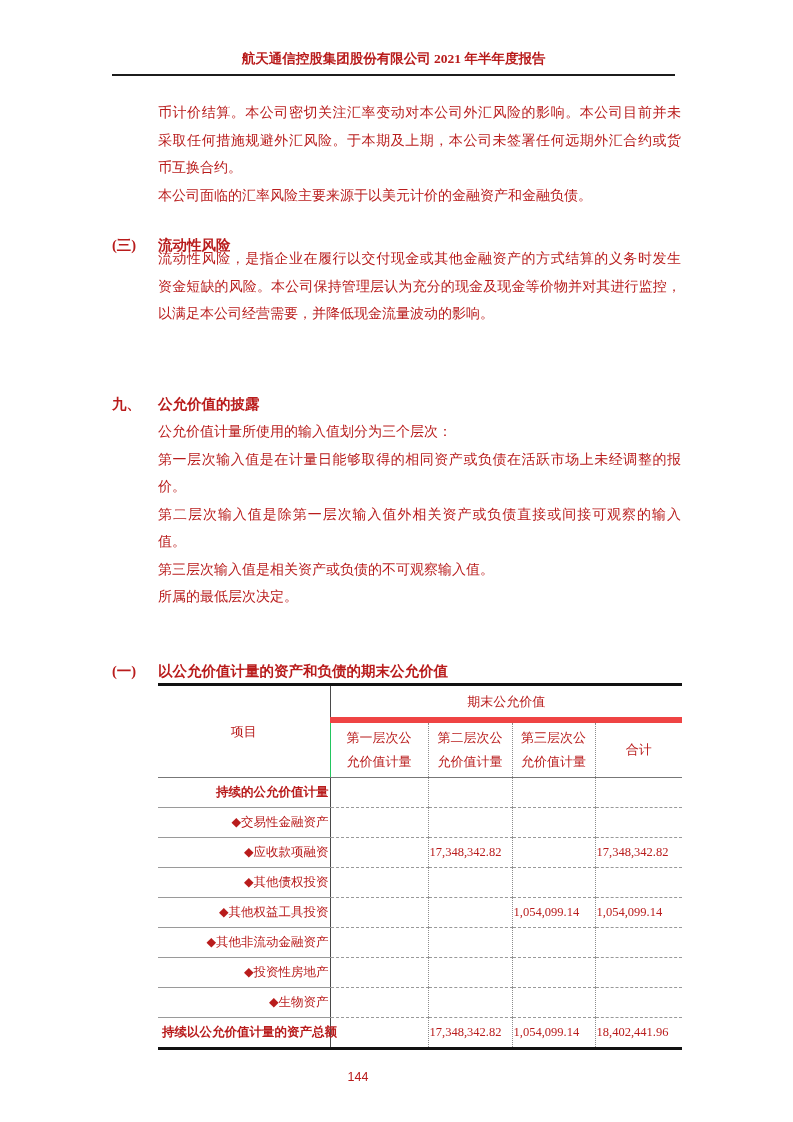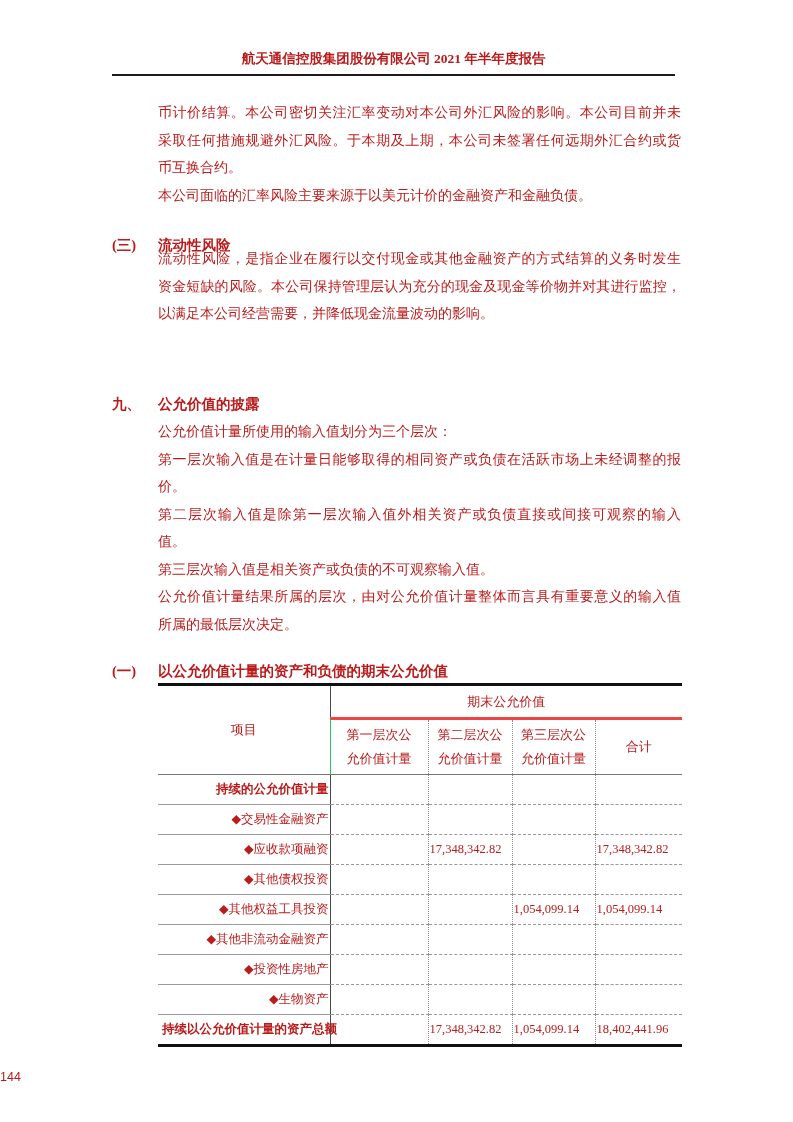--- a/index.html
+++ b/index.html
@@ -26,34 +26,34 @@
 
   
   table.fv {
     position:absolute; left:158px; top:683px; width:524px;
     border-collapse:collapse; table-layout:fixed;
     border-top:3px solid #111; border-bottom:3px solid #111;
   }
   table.fv th { font-weight:normal; }
   .h-item  { text-align:center; font-size:13px; border-bottom:1px solid #777; }
   .h-group { height:29px; text-align:center; font-size:13px;
-             border-left:1px solid #4a4a4a; border-bottom:3px solid #ef4444; }
+             border-left:1px solid #4a4a4a; border-bottom:6px solid #ef4444; }
   .h-sub   { height:52px; text-align:center; vertical-align:middle; font-size:13px;
              line-height:24px; border-bottom:1px solid #777; border-left:1px dotted #8c8c8c; }
   .h-sub.first { border-left:1px solid #22c55e; }
   table.fv tbody td { height:27px; vertical-align:middle; font-size:12.5px; }
   td.c-label { padding-left:4px; white-space:nowrap; border-bottom:1px solid #9a9a9a;text-align:right; }
   td.c-num   { text-align:left; padding-right:4px; border-left:1px dotted #8c8c8c;
                border-bottom:1px dashed #9a9a9a; }
   td.c-num.first { border-left:1px solid #4a4a4a; }
   table.fv tbody tr:last-child td { border-bottom:none; }
   .bold { font-weight:bold; }
 
   
-  .footer { position:absolute; left:0; top:1070px; width:716px; 
+  .footer { position:absolute; left:0; top:1070px; width:716px; text-align:center;
             font-size:12.5px; font-family:"Liberation Sans","DejaVu Sans",sans-serif; }
 </style>
 </head>
 <body>
 
 <div class="page">
 
   <div class="doc-header">
     <div class="title">航天通信控股集团股份有限公司 2021 年半年度报告</div>
   </div>
@@ -77,21 +77,20 @@
   <div class="heading" style="top:391px">
     <span class="sec-num">九、</span><span>公允价值的披露</span>
   </div>
   <div class="tblock" style="top:418px">
       <div class="tline">公允价值计量所使用的输入值划分为三个层次：</div>
       <div class="tline just">第一层次输入值是在计量日能够取得的相同资产或负债在活跃市场上未经调整的报</div>
       <div class="tline">价。</div>
       <div class="tline just">第二层次输入值是除第一层次输入值外相关资产或负债直接或间接可观察的输入</div>
       <div class="tline">值。</div>
       <div class="tline">第三层次输入值是相关资产或负债的不可观察输入值。</div>
-      <div class="tline just">公允价值计量结果所属的层次，由对公允价值计量整体而言具有重要意义的输入值</div>
       <div class="tline">所属的最低层次决定。</div>
     </div>
 
   <div class="heading" style="top:658px">
     <span class="sec-num">(一)</span><span>以公允价值计量的资产和负债的期末公允价值</span>
   </div>
 
   <table class="fv">
     <colgroup>
       <col style="width:172px">

